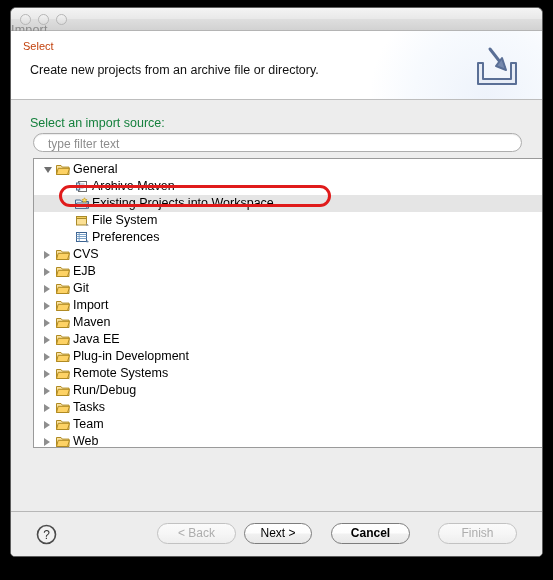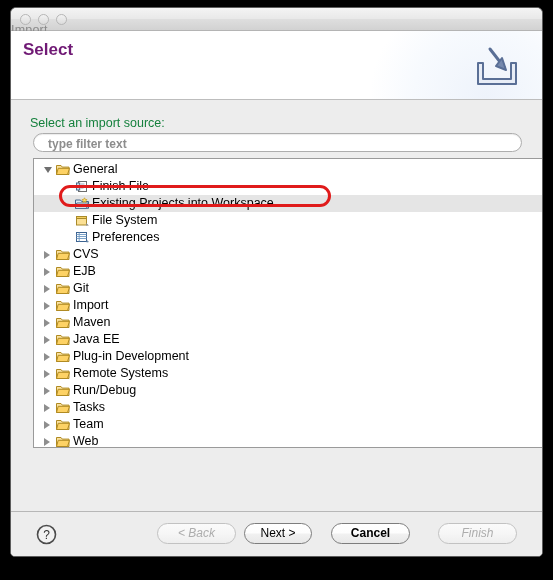--- a/index.html
+++ b/index.html
@@ -70,23 +70,23 @@
     right: -20px;
     top: -40px;
     width: 190px;
     height: 150px;
     background: radial-gradient(ellipse at 60% 70%, #eef3fb 0%, #f7fafe 45%, #ffffff 72%);
   }
   #header-title {
     position: absolute;
     left: 12px;
     top: 9px;
-    font-size: 17px;
-    font-weight: bold;
-    color: #701a75;
+    font-size: 11px;
+    font-weight: normal;
+    color: #c2410c;
   }
   #header-desc {
     position: absolute;
     left: 19px;
     top: 32px;
     font-size: 12.5px;
     color: #121212;
   }
   #header-icon {
     position: absolute;
@@ -124,21 +124,20 @@
   #filter-field input {
     border: 0;
     outline: 0;
     background: transparent;
     width: 440px;
     margin: 2px 0 0 14px;
     font-family: "Liberation Sans", sans-serif;
     font-size: 12px;
     color: #222;
     padding: 0;
-    font-weight: bold;
   }
   #filter-field input::placeholder { color: #8d8d8d; opacity: 1; }
 
   
   #tree-box {
     position: absolute;
     left: 22px;
     top: 58px;
     width: 550px;
     height: 290px;
@@ -246,41 +245,42 @@
     height: 21px;
     line-height: 19px;
     text-align: center;
     font-size: 12px;
     border-radius: 11px;
     box-sizing: border-box;
     background: linear-gradient(to bottom, #ffffff 0%, #fdfdfd 48%, #f1f1f1 52%, #e8e8e8 100%);
   }
   .btn.enabled { border: 1px solid #7d7d7d; color: #000000; }
   .btn.disabled { border: 1px solid #c2c2c2; color: #adadad;
-    background: linear-gradient(to bottom, #fbfbfb 0%, #f6f6f6 50%, #eeeeee 100%); font-style: italic; }
+    background: linear-gradient(to bottom, #fbfbfb 0%, #f6f6f6 50%, #eeeeee 100%); }
   #btn-back   { left: 146px; width: 79px; }
   #btn-next   { left: 233px; width: 68px; }
   #btn-cancel { left: 320px; width: 79px; font-weight: bold; }
   #btn-finish { left: 427px; width: 79px; }
 </style>
 </head>
 <body>
 
 <div id="window">
 
   <div id="titlebar">
     <div class="traffic" id="tl-close"></div>
     <div class="traffic" id="tl-min"></div>
     <div class="traffic" id="tl-max"></div>
     <div id="title-text">Import</div>
   </div>
 
   <div id="header">
     <div id="header-glow"></div>
     <div id="header-title">Select</div>
+    <div id="header-desc">Create new projects from an archive file or directory.</div>
     <div id="header-icon">
       <svg width="56" height="50" viewBox="0 0 56 50">
         <path d="M10 22 L10 43 L48 43 L48 22 L43 22 L43 38 L15 38 L15 22 Z" fill="#e8edf6" stroke="#5a6f96" stroke-width="2" stroke-linejoin="round"></path>
         <path d="M22 8 L36 26" stroke="#5a6f96" stroke-width="3" stroke-linecap="round"></path>
         <path d="M38 29 L28 25 L34 17 Z" fill="#7689ad" stroke="#5a6f96" stroke-width="2" stroke-linejoin="round"></path>
       </svg>
     </div>
   </div>
 
   <div id="body">
@@ -299,21 +299,21 @@
                 <path d="M2.2 5.3 h11.3 l-2 6.2 h-11.0 z" fill="#fdd265" stroke="#b08a22" stroke-width="1" stroke-linejoin="round"></path>
               </svg></span>
             <span class="rlabel">General</span>
           </div>
           <div class="row d1">
             <span class="ticon"><svg width="14" height="13" viewBox="0 0 14 13">
                 <rect x="3.5" y="1.5" width="8" height="10" fill="#ffffff" stroke="#6d6d6d" stroke-width="1"></rect>
                 <rect x="1.5" y="3" width="3.2" height="7" fill="#cfe0ef" stroke="#4f6d8c" stroke-width="1"></rect>
                 <path d="M5.5 4 h4 M5.5 6 h4 M5.5 8 h3" stroke="#8fa3b5" stroke-width="0.9"></path>
               </svg></span>
-            <span class="rlabel">Finish File</span>
+            <span class="rlabel">Archive Maven</span>
           </div>
           <div class="row d1 selected">
             <span class="ticon"><svg width="14" height="13" viewBox="0 0 14 13">
                 <path d="M0.5 3 h5 l1.2 1.5 h6.8 v6.8 h-13 z" fill="#dfeaf6" stroke="#45668a" stroke-width="1"></path>
                 <path d="M1.8 6 h11.5 l-1.8 5.3 h-11.2 z" fill="#ffffff" stroke="#45668a" stroke-width="1" stroke-linejoin="round"></path>
                 <path d="M9.5 0.8 l0.8 1.6 1.8 0.2 -1.4 1.2 0.5 1.7 -1.7-0.9 -1.7 0.9 0.5-1.7 -1.4-1.2 1.8-0.2 z" fill="#ffe36b" stroke="#c79a1e" stroke-width="0.7"></path>
               </svg></span>
             <span class="rlabel">Existing Projects into Workspace</span>
           </div>
           <div class="row d1">

